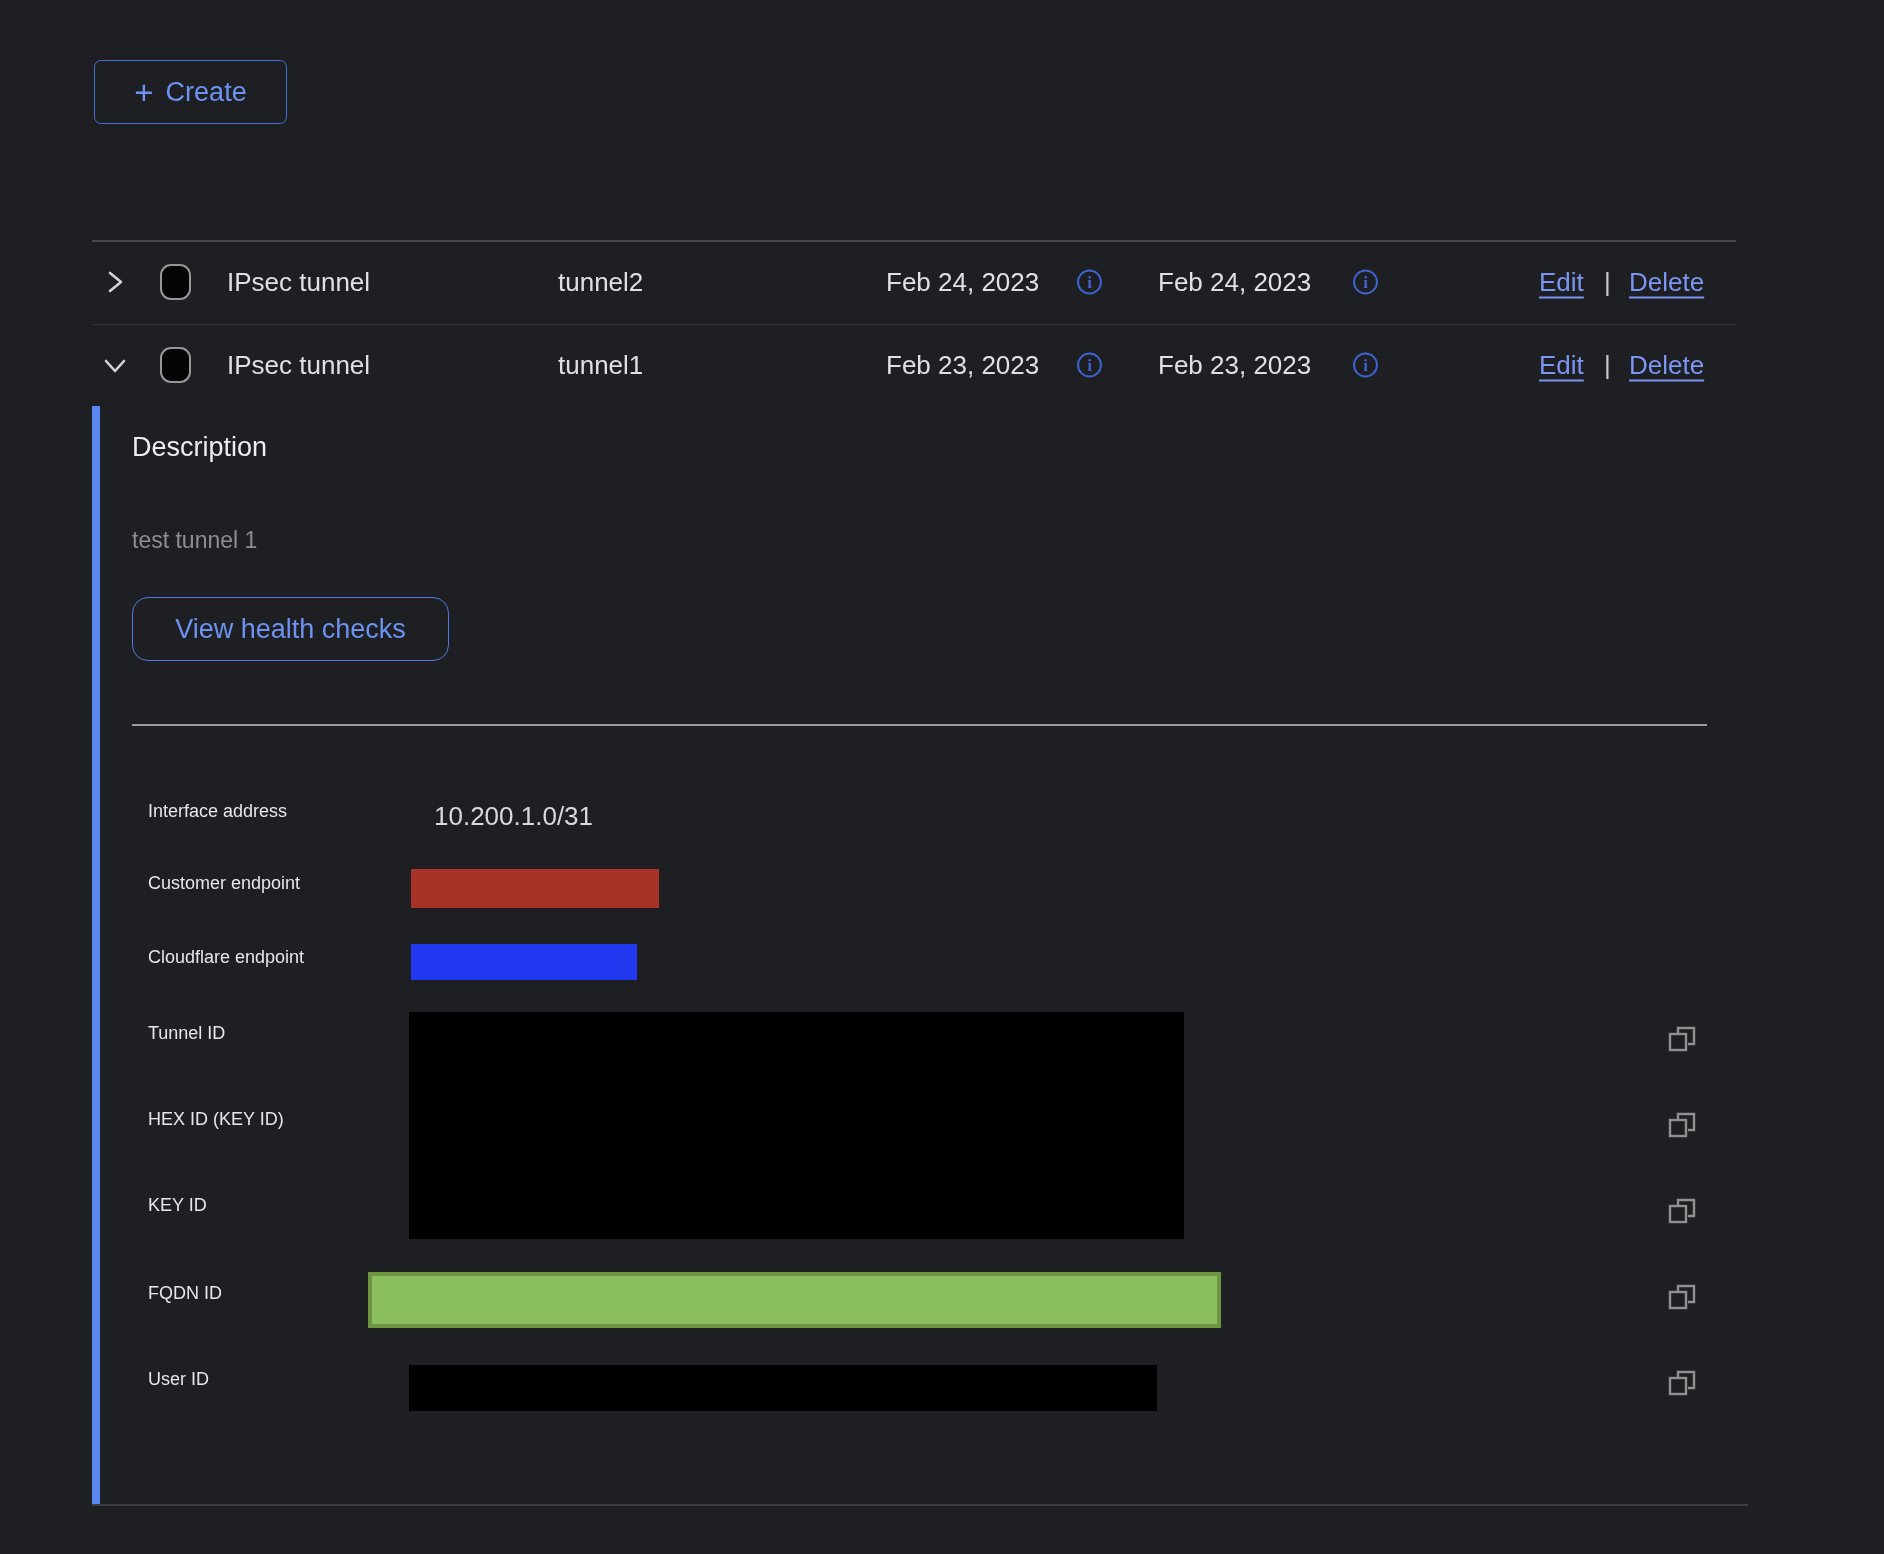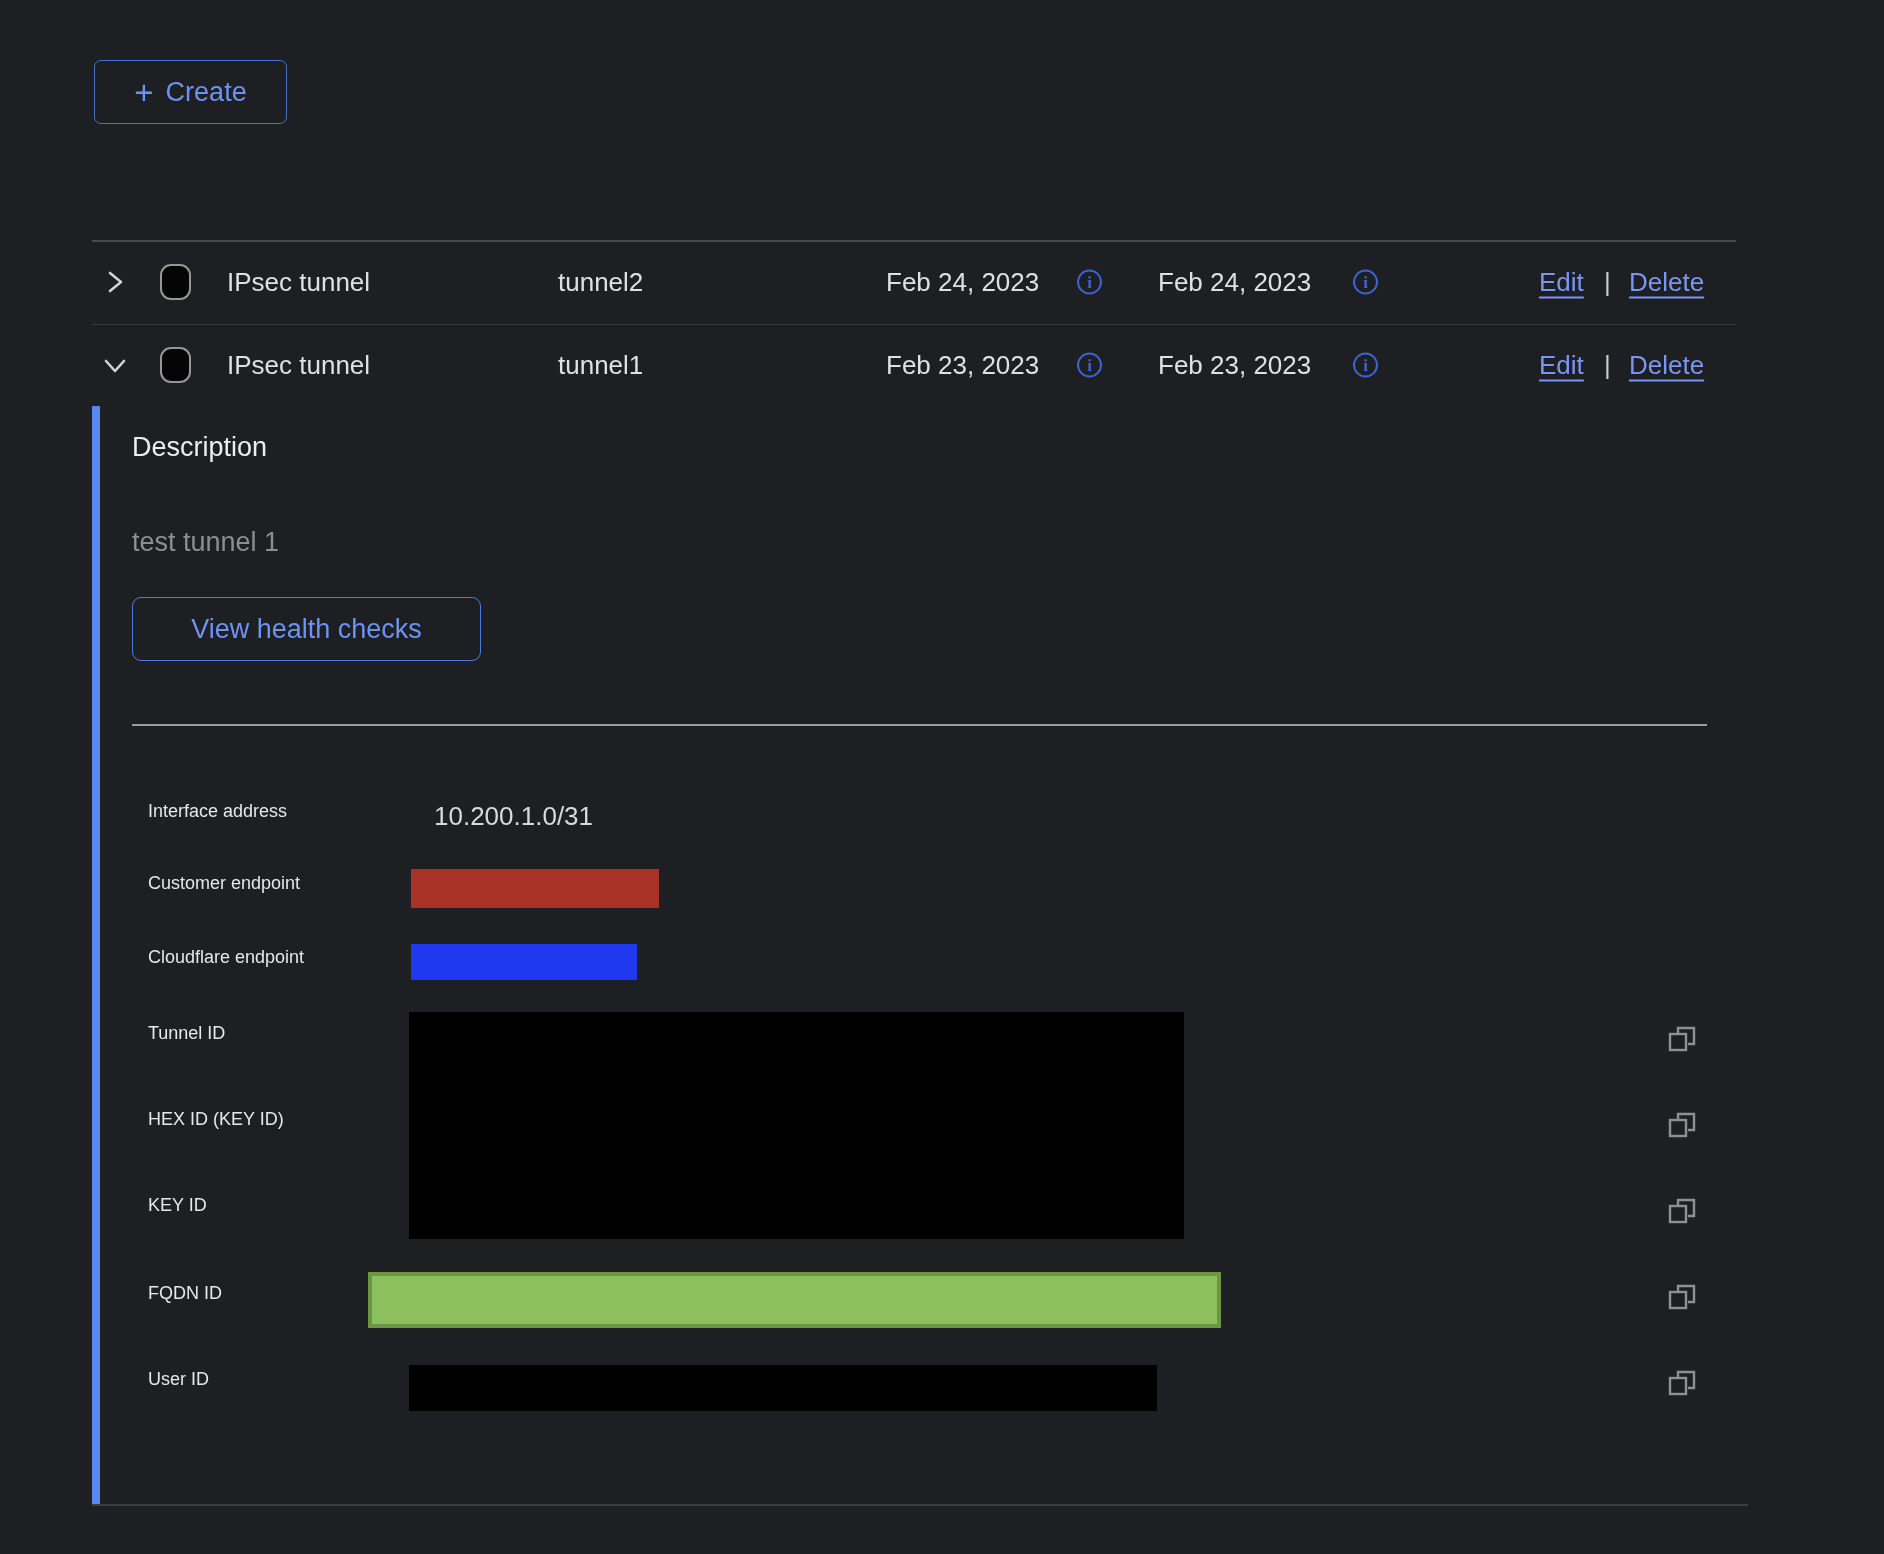--- a/index.html
+++ b/index.html
@@ -52,24 +52,24 @@
   .icon-modified { left:1353px; }
 
   .link { font-size:26px; color:#7b95f2; text-decoration:underline; text-underline-offset:6px; cursor:pointer; }
   .link-edit { left:1539px; }
   .link-sep { left:1604px; color:#c9cacc; font-size:26px; text-decoration:none; }
   .link-delete { left:1629px;text-align:center; }
 
   
   .panel-bar { left:92px; top:406px; width:8px; height:1100px; background:#5b87f0; }
   .desc-label { left:132px; top:432px; font-size:27px; font-weight:500; color:#ecedee; }
-  .desc-value { left:132px; top:527px; font-size:27px; color:#8d8e90; }
+  .desc-value { left:132px; top:527px; font-size:23px; color:#8d8e90; }
   .health-btn {
-    left:132px; top:597px; width:349px; height:64px;
-    border:1.5px solid #5079de; border-radius:9px; background:transparent;
+    left:132px; top:597px; width:317px; height:64px;
+    border:1.5px solid #5079de; border-radius:16px; background:transparent;
     color:#6d93f2; font-size:27px;
     display:flex; align-items:center; justify-content:center; cursor:pointer;
   }
   .mid-divider { left:132px; top:724px; width:1575px; height:2px; background:#9a9c9f; }
 
   .field-label { left:148px; font-size:18px; color:#e6e7e9; }
   .field-value { font-size:26px; color:#d8d9db; }
 
   .redact { position:absolute; }
   .redact-customer { left:411px; top:869px; width:248px; height:39px; }

